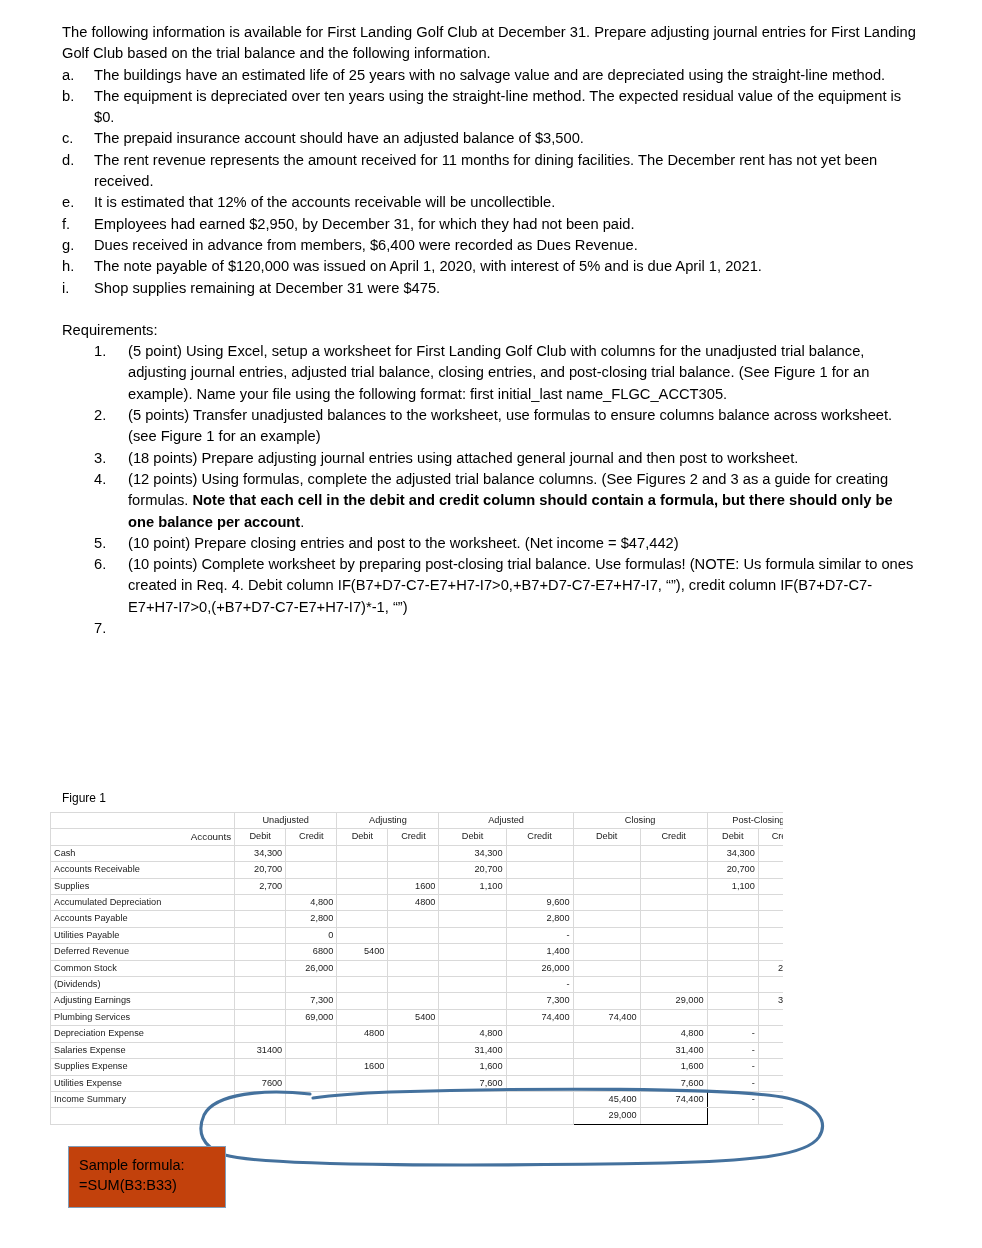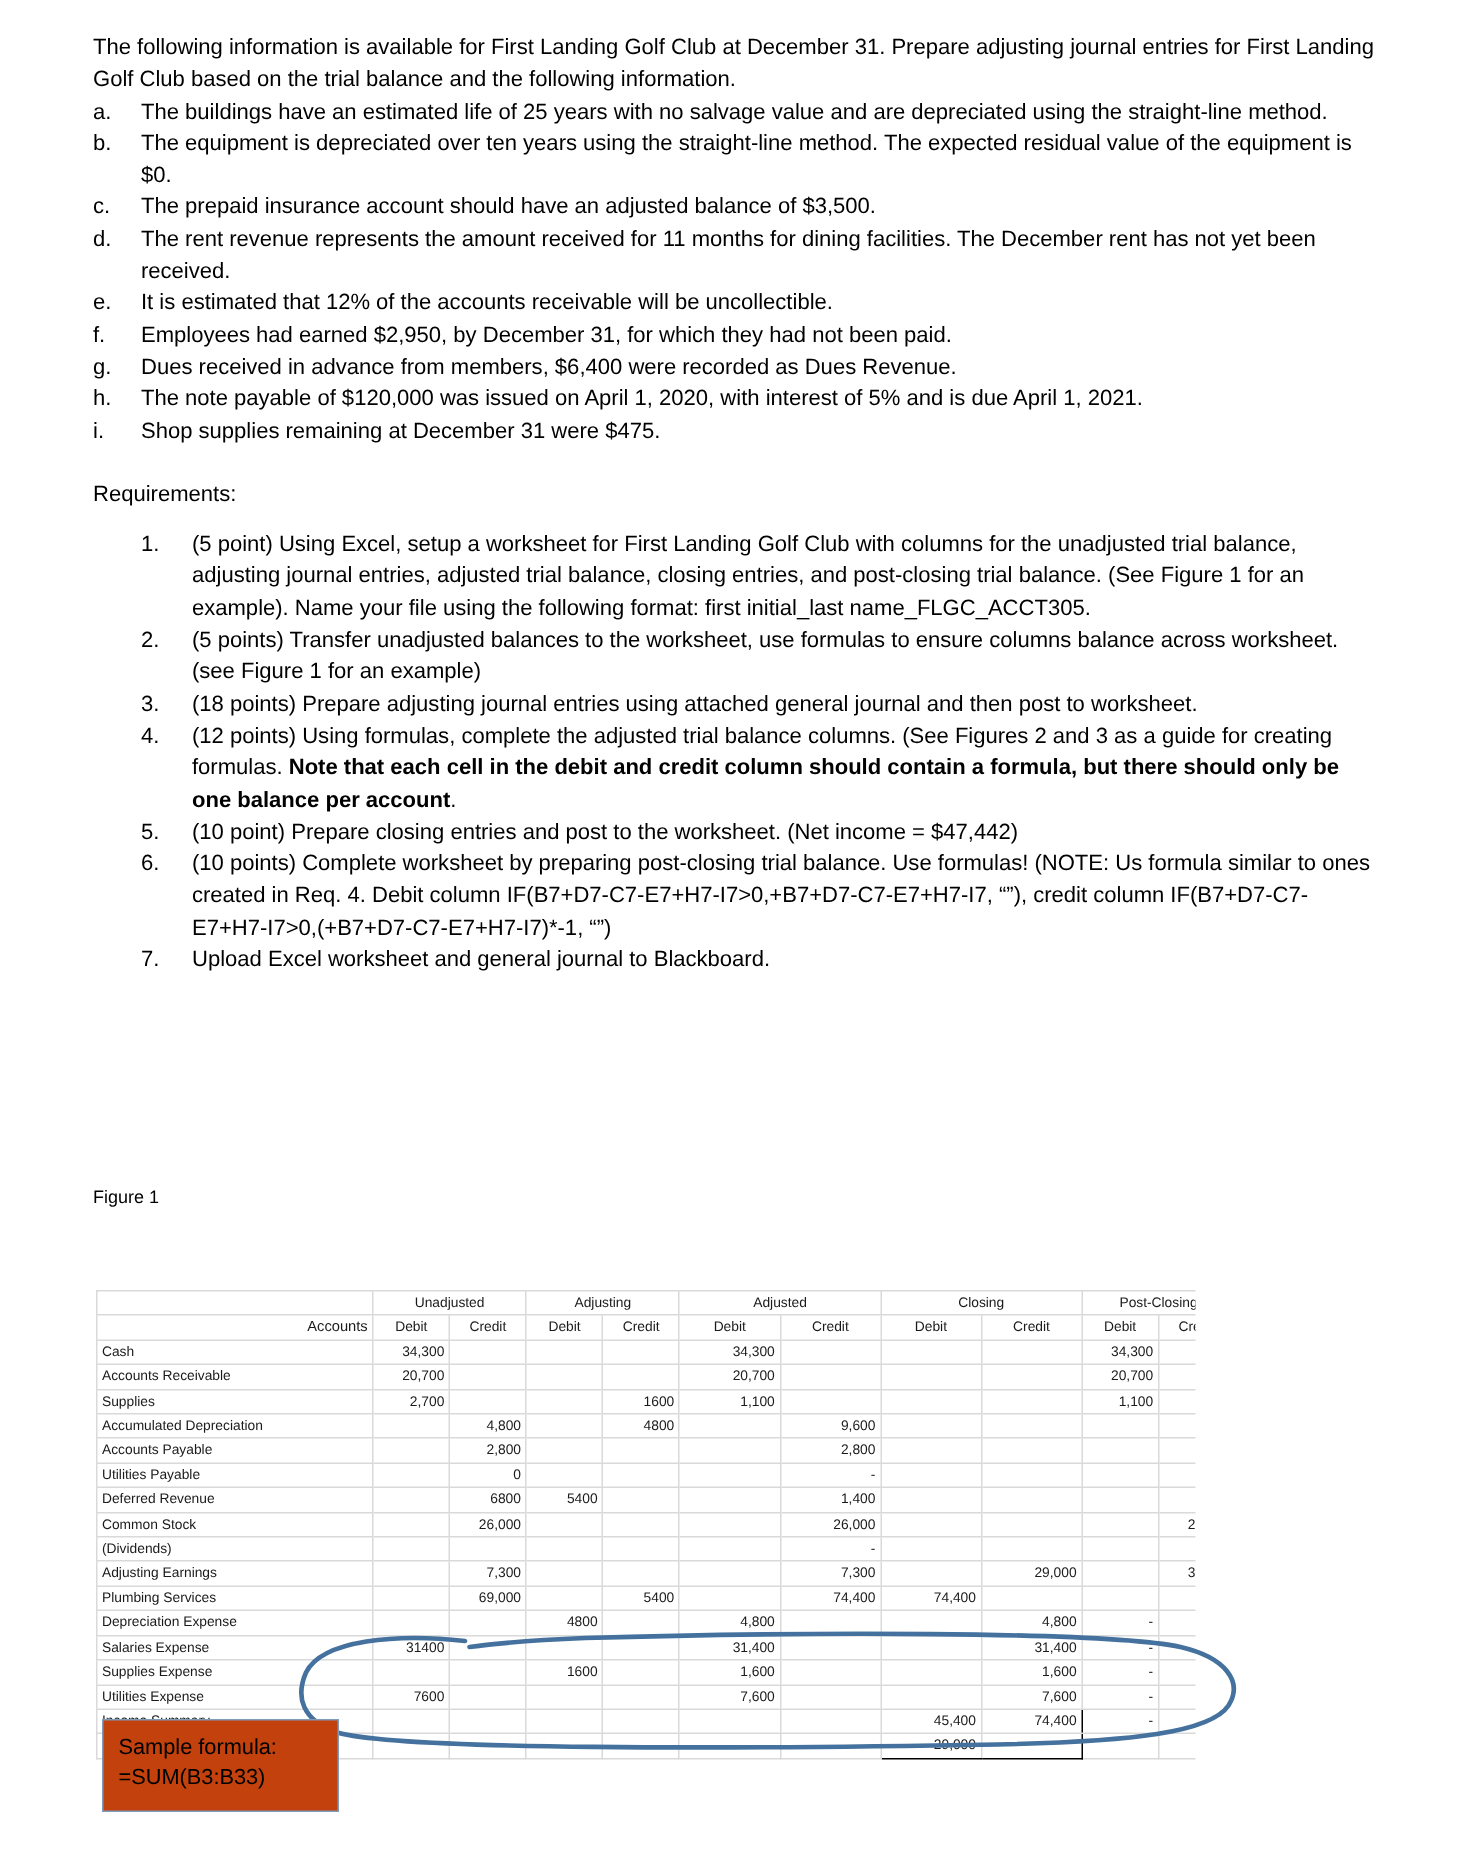--- a/index.html
+++ b/index.html
@@ -49,21 +49,21 @@
   }
   .lettered-list > li > .marker {
     position: absolute;
     left: 0;
     top: 0;
     width: 24px;
     text-align: left;
   }
 
   .req-heading {
-    margin: 21px 0 12px 0;
+    margin: 21px 0 0 0;
   }
   .numbered-list {
     list-style: none;
     margin: 0;
     padding: 0;
   }
   .numbered-list > li {
     position: relative;
     padding-left: 66px;
     margin: 0;
@@ -81,26 +81,25 @@
   .figure-label {
     position: absolute;
     left: 62px;
     top: 789px;
     font-size: 12px;
     line-height: 19px;
   }
 
   .sheet-wrap {
     position: absolute;
-    left: 64px;
+    left: 50px;
     top: 812px;
     width: 733px;
     height: 321px;
     overflow: hidden;
-    margin-top: 48px;
   }
 
   table.sheet {
     border-collapse: collapse;
     table-layout: fixed;
     width: 760px;
     font-size: 9.2px;
     color: #1a1a1a;
   }
   table.sheet td, table.sheet th {
@@ -197,21 +196,21 @@
 
     <p class="req-heading">Requirements:</p>
 
     <ol class="numbered-list" id="numbered-list">
         <li><span class="marker">1.</span><span>(5 point) Using Excel, setup a worksheet for First Landing Golf Club with columns for the unadjusted trial balance, adjusting journal entries, adjusted trial balance, closing entries, and post-closing trial balance. (See Figure 1 for an example). Name your file using the following format: first initial_last name_FLGC_ACCT305.</span></li>
         <li><span class="marker">2.</span><span>(5 points) Transfer unadjusted balances to the worksheet, use formulas to ensure columns balance across worksheet. (see Figure 1 for an example)</span></li>
         <li><span class="marker">3.</span><span>(18 points) Prepare adjusting journal entries using attached general journal and then post to worksheet.</span></li>
         <li><span class="marker">4.</span><span>(12 points) Using formulas, complete the adjusted trial balance columns. (See Figures 2 and 3 as a guide for creating formulas. </span><span class="bold">Note that each cell in the debit and credit column should contain a formula, but there should only be one balance per account</span><span>.</span></li>
         <li><span class="marker">5.</span><span>(10 point) Prepare closing entries and post to the worksheet. (Net income = $47,442)</span></li>
         <li><span class="marker">6.</span><span>(10 points) Complete worksheet by preparing post-closing trial balance. Use formulas! (NOTE: Us formula similar to ones created in Req. 4. Debit column IF(B7+D7-C7-E7+H7-I7&gt;0,+B7+D7-C7-E7+H7-I7, “”), credit column IF(B7+D7-C7-E7+H7-I7&gt;0,(+B7+D7-C7-E7+H7-I7)*-1, “”)</span></li>
-        <li><span class="marker">7.</span><span>Upload Excel worksheet and general journal to Blackboard.</span></li>
+        <li><span class="marker">7.</span></li>
       </ol>
   </div>
 
   <div class="figure-label">Figure 1</div>
 
   <div class="sheet-wrap">
     <table class="sheet">
       <colgroup>
         <col class="c-acct">
         <col class="c-num">

